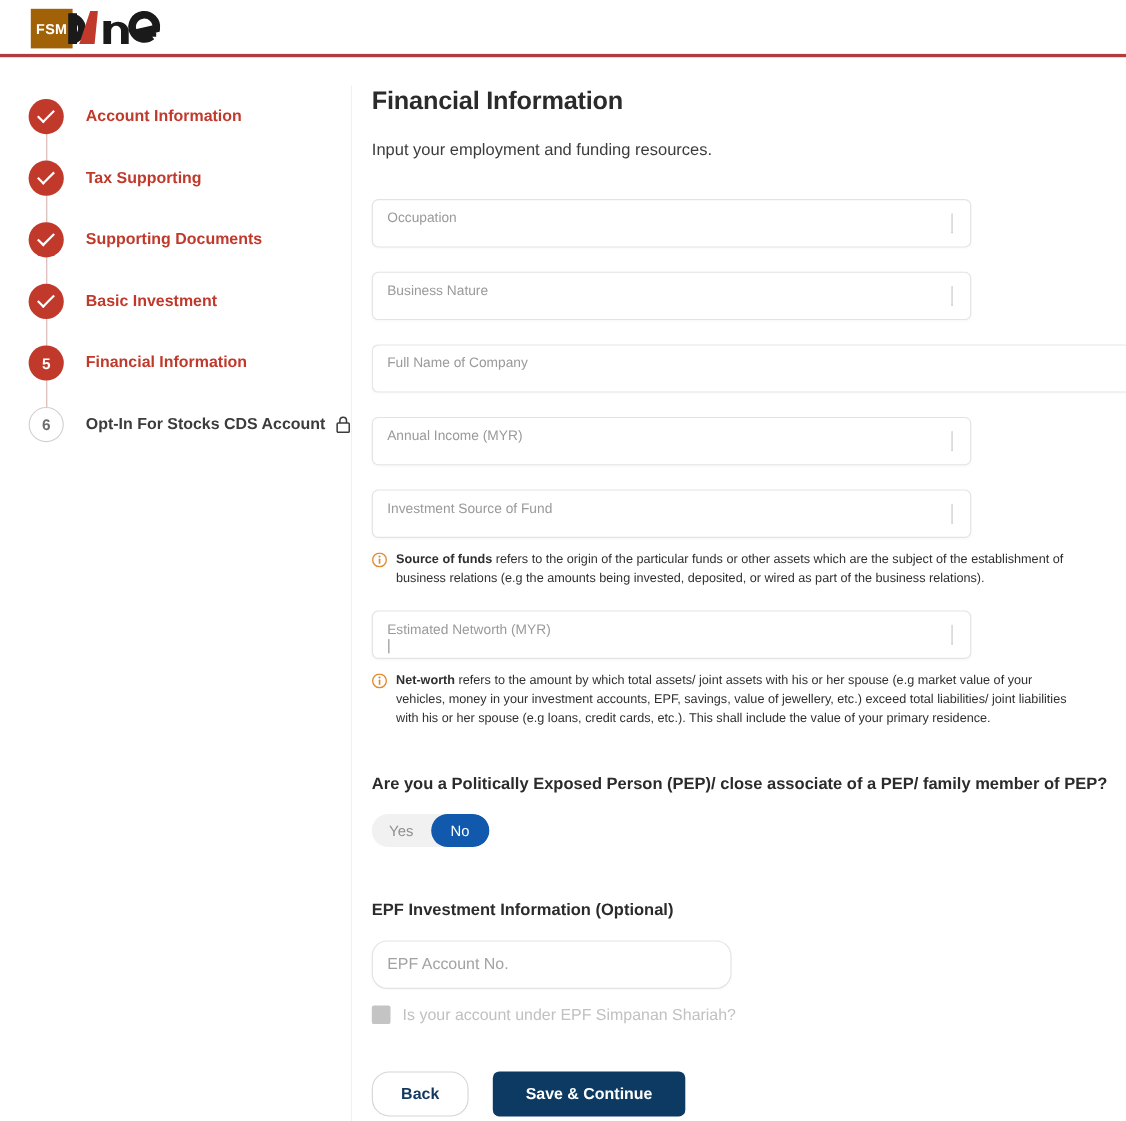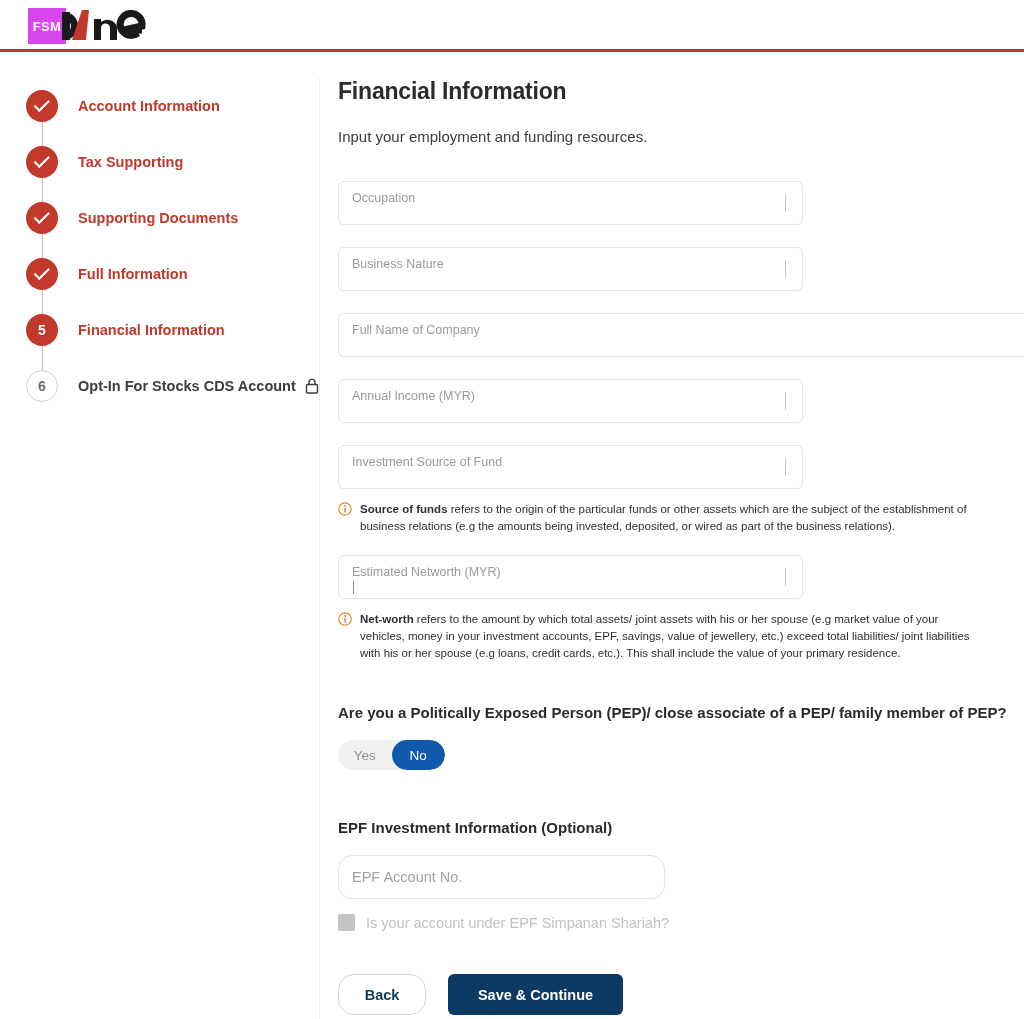--- a/index.html
+++ b/index.html
@@ -23,21 +23,21 @@
   .header::after {
     content: "";
     position: absolute;
     left: 0; right: 0; bottom: 0;
     height: 3px;
     background: #b23b3b;
   }
   .logo { display: flex; align-items: center; height: 40px; }
   .logo-fsm {
     width: 38px; height: 36px;
-    background: #d946ef;
+    background: #a16207;
     color: #ffffff;
     font-size: 13px;
     font-weight: bold;
     display: flex;
     align-items: center;
     justify-content: center;
     letter-spacing: 0.3px;
   }
   .logo-one {
     position: relative;
@@ -151,21 +151,21 @@
   .fields { margin-top: 36px; }
 
   .field {
     position: relative;
     height: 44px;
     border: 1px solid #e3e3e3;
     border-radius: 6px;
     background: #ffffff;
     margin-bottom: 22px;
     box-shadow: 0 1px 2px rgba(0,0,0,0.025);
-    width: 465px;
+    width: 545px;
   }
   .field.wide {
     width: 700px;
     border-radius: 6px 0 0 6px;
     border-right: none;
   }
   .field-label {
     position: absolute;
     left: 13px;
     top: 9px;
@@ -360,21 +360,21 @@
         <div class="step-circle done">
           <span class="check"></span>
         </div>
         <div class="step-label">Supporting Documents</div>
       </div>
 
       <div class="step">
         <div class="step-circle done">
           <span class="check"></span>
         </div>
-        <div class="step-label">Full Information</div>
+        <div class="step-label">Basic Investment</div>
       </div>
 
       <div class="step">
         <div class="step-circle current">
           <span class="num">5</span>
         </div>
         <div class="step-label">Financial Information</div>
       </div>
 
       <div class="step">

